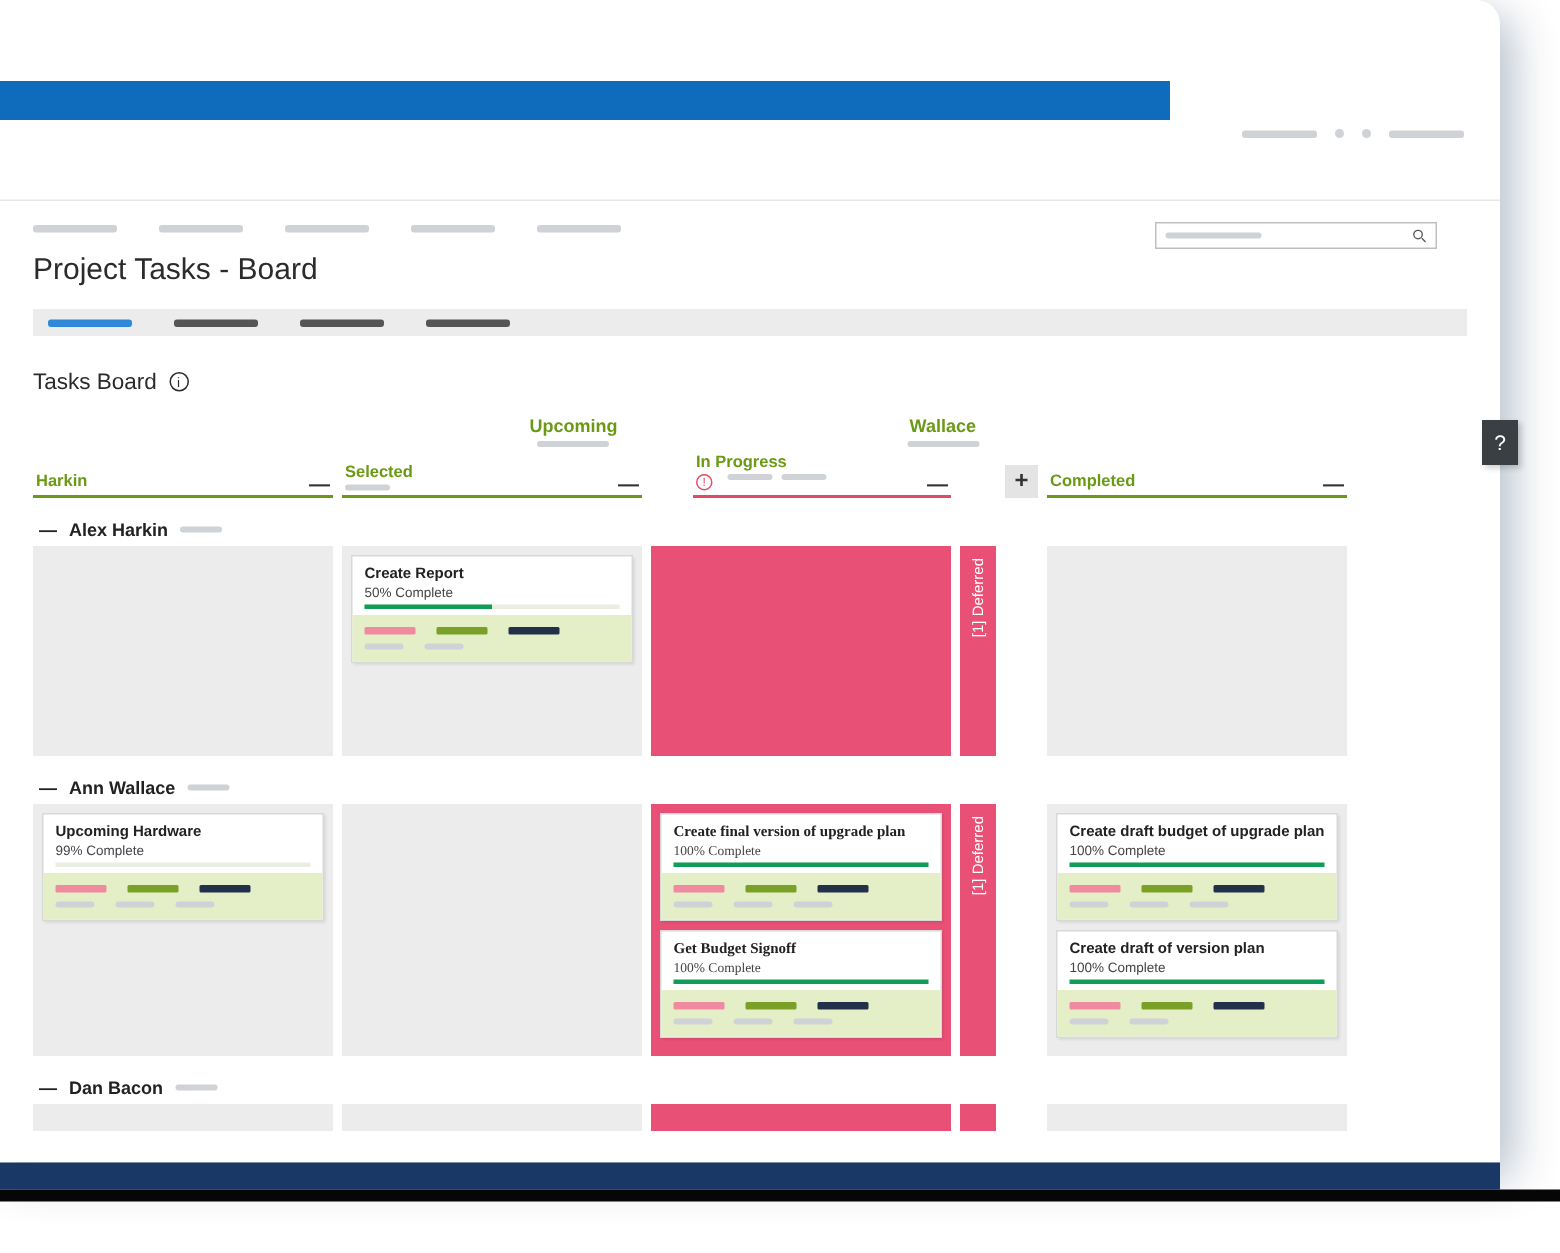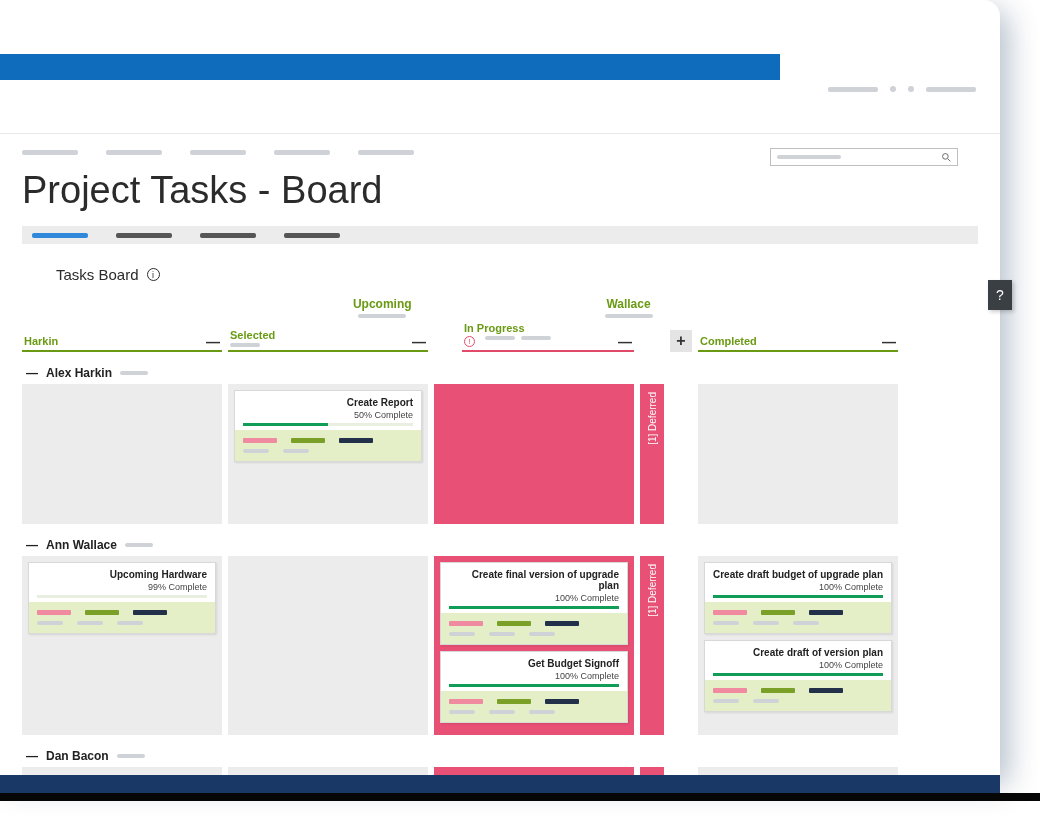--- a/index.html
+++ b/index.html
@@ -39,33 +39,33 @@
 .crumbs .ph-bar { width: 56px; }
 .search-box {
   position:absolute; right:42px; top:148px;
   width:188px; height:18px; border:1px solid #bfbfbf;
   display:flex; align-items:center; padding:0 6px;
   background:#fff;
 }
 .search-box .ph-bar { width:64px; height:4px; }
 .search-icon { margin-left:auto; width:10px; height:10px; color:#555;}
 .page-title {
-  font-size:38px; font-weight:300; color:#2b2b2b;
+  font-size:20px; font-weight:300; color:#2b2b2b;
   margin-top:14px;
 }
 .tab-strip {
   margin-top:14px; height:18px; background:#ececec;
   display:flex; align-items:center; gap:28px; padding:0 10px;
 }
 .tab-strip .tab { height:5px; border-radius:2px; }
 .tab-active { width:56px; background:#2f88d9; }
 .tab-inactive { width:56px; background:#555; }
 .section-title {
   margin-top:22px; font-size:15px; color:#2b2b2b;
-  display:flex; align-items:center; gap:8px;margin-left:34px;
+  display:flex; align-items:center; gap:8px;
 }
 .info-icon { width:13px; height:13px; border:1.2px solid #2b2b2b; border-radius:50%; display:inline-flex; align-items:center; justify-content:center; font-size:9px; }
 
 .board {
   margin-top:12px;
 }
 .stage-row {
   display:grid; grid-template-columns: 1fr 1fr 1.05fr 0.93fr;
   text-align:center;
 }
@@ -105,24 +105,23 @@
   margin:14px 0 4px 4px;
 }
 .person-toggle { font-size:12px; font-weight:900; color:#222;}
 .person-name { font-size:12px; font-weight:700; color:#222;}
 .person-after { width:28px; height:4px; background:#cfd2d6; border-radius:2px;}
 
 .lane {
   display:grid;
   grid-template-columns: 200px 200px 200px 24px 22px 200px;
   gap: 6px;
-  text-align: right;
 }
 .cell { background:#ececec; min-height:140px; padding:6px; }
-.cell.inprog { background:#e95075; }
+.cell.inprog { background:#e95075;font-family:Liberation Serif, serif; }
 .deferred {
   background:#e95075; min-height:140px;
   display:flex;align-items:flex-start;justify-content:center;
   padding-top:8px;
 }
 .deferred span{
   writing-mode:vertical-rl; transform:rotate(180deg);
   color:#fff; font-size:10px; font-weight:500;
 }
 .spacer { min-height:140px; }

